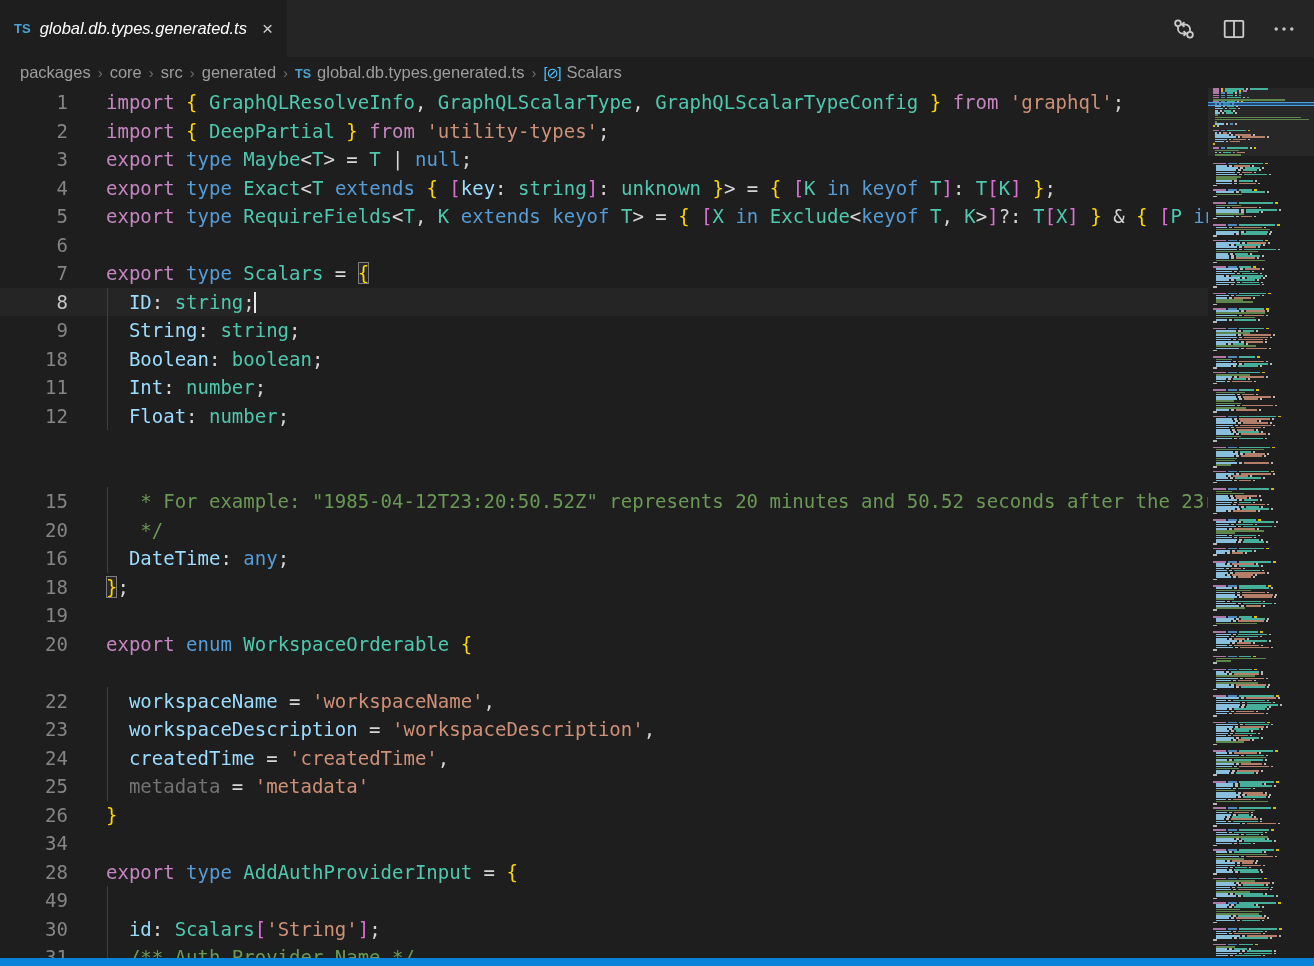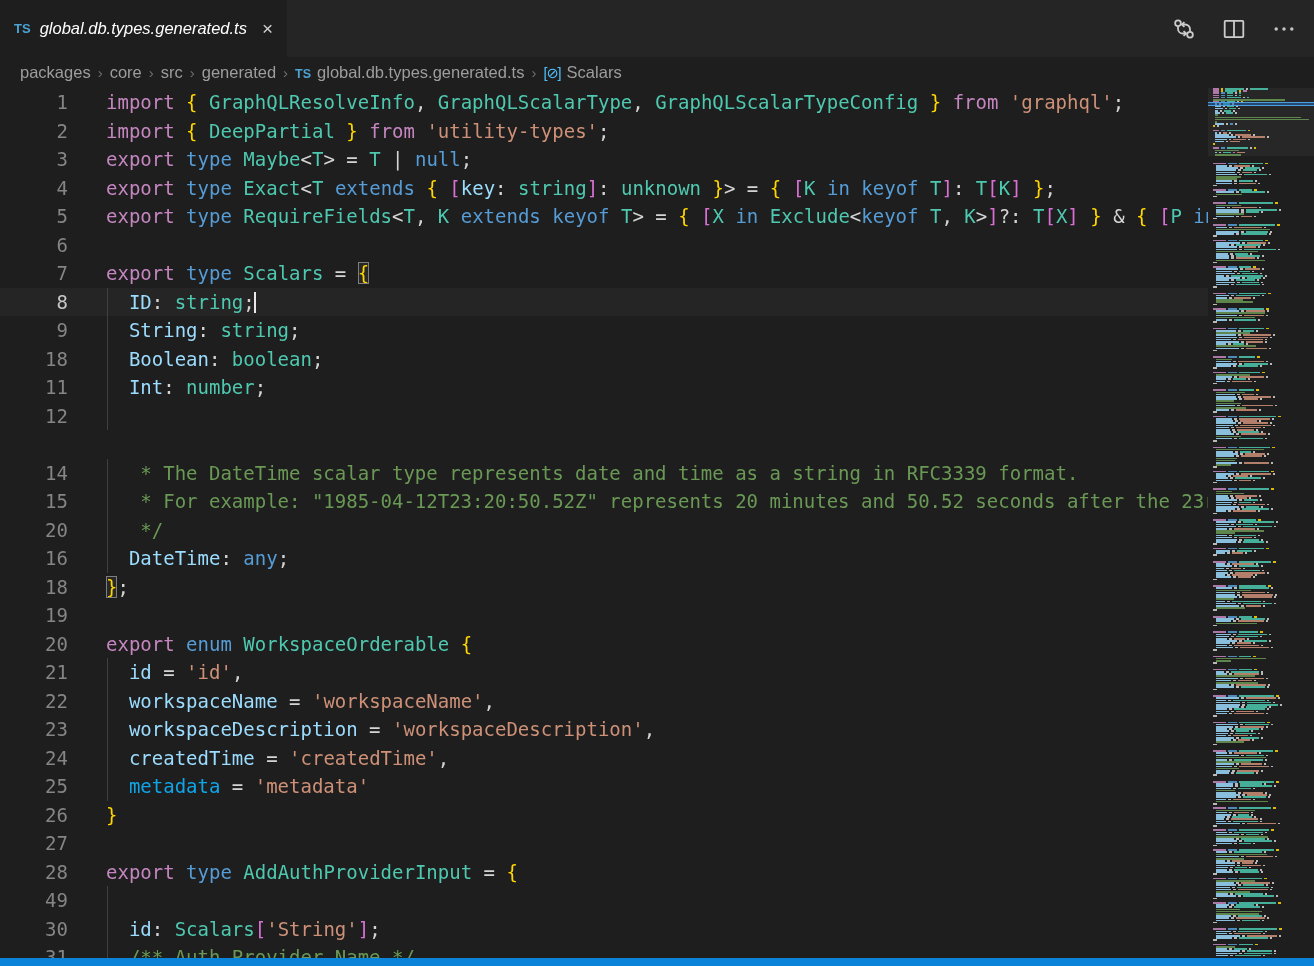--- a/index.html
+++ b/index.html
@@ -101,35 +101,33 @@
       <div class="line" style="top: 28.5px;"><span class="ln">2</span><span class="ltxt"><span style="color: rgb(197, 134, 192);">import</span><span style="color: rgb(212, 212, 212);"> </span><span style="color: rgb(255, 215, 0);">{</span><span style="color: rgb(212, 212, 212);"> </span><span style="color: rgb(78, 201, 176);">DeepPartial</span><span style="color: rgb(212, 212, 212);"> </span><span style="color: rgb(255, 215, 0);">}</span><span style="color: rgb(212, 212, 212);"> </span><span style="color: rgb(197, 134, 192);">from</span><span style="color: rgb(212, 212, 212);"> </span><span style="color: rgb(206, 145, 120);">'utility-types'</span><span style="color: rgb(212, 212, 212);">;</span></span></div>
       <div class="line" style="top: 57px;"><span class="ln">3</span><span class="ltxt"><span style="color: rgb(197, 134, 192);">export</span><span style="color: rgb(212, 212, 212);"> </span><span style="color: rgb(86, 156, 214);">type</span><span style="color: rgb(212, 212, 212);"> </span><span style="color: rgb(78, 201, 176);">Maybe</span><span style="color: rgb(212, 212, 212);">&lt;</span><span style="color: rgb(78, 201, 176);">T</span><span style="color: rgb(212, 212, 212);">&gt; = </span><span style="color: rgb(78, 201, 176);">T</span><span style="color: rgb(212, 212, 212);"> | </span><span style="color: rgb(86, 156, 214);">null</span><span style="color: rgb(212, 212, 212);">;</span></span></div>
       <div class="line" style="top: 85.5px;"><span class="ln">4</span><span class="ltxt"><span style="color: rgb(197, 134, 192);">export</span><span style="color: rgb(212, 212, 212);"> </span><span style="color: rgb(86, 156, 214);">type</span><span style="color: rgb(212, 212, 212);"> </span><span style="color: rgb(78, 201, 176);">Exact</span><span style="color: rgb(212, 212, 212);">&lt;</span><span style="color: rgb(78, 201, 176);">T</span><span style="color: rgb(212, 212, 212);"> </span><span style="color: rgb(86, 156, 214);">extends</span><span style="color: rgb(212, 212, 212);"> </span><span style="color: rgb(255, 215, 0);">{</span><span style="color: rgb(212, 212, 212);"> </span><span style="color: rgb(218, 112, 214);">[</span><span style="color: rgb(156, 220, 254);">key</span><span style="color: rgb(212, 212, 212);">: </span><span style="color: rgb(78, 201, 176);">string</span><span style="color: rgb(218, 112, 214);">]</span><span style="color: rgb(212, 212, 212);">: </span><span style="color: rgb(78, 201, 176);">unknown</span><span style="color: rgb(212, 212, 212);"> </span><span style="color: rgb(255, 215, 0);">}</span><span style="color: rgb(212, 212, 212);">&gt; = </span><span style="color: rgb(255, 215, 0);">{</span><span style="color: rgb(212, 212, 212);"> </span><span style="color: rgb(218, 112, 214);">[</span><span style="color: rgb(78, 201, 176);">K</span><span style="color: rgb(212, 212, 212);"> </span><span style="color: rgb(86, 156, 214);">in</span><span style="color: rgb(212, 212, 212);"> </span><span style="color: rgb(86, 156, 214);">keyof</span><span style="color: rgb(212, 212, 212);"> </span><span style="color: rgb(78, 201, 176);">T</span><span style="color: rgb(218, 112, 214);">]</span><span style="color: rgb(212, 212, 212);">: </span><span style="color: rgb(78, 201, 176);">T</span><span style="color: rgb(218, 112, 214);">[</span><span style="color: rgb(78, 201, 176);">K</span><span style="color: rgb(218, 112, 214);">]</span><span style="color: rgb(212, 212, 212);"> </span><span style="color: rgb(255, 215, 0);">}</span><span style="color: rgb(212, 212, 212);">;</span></span></div>
       <div class="line" style="top: 114px;"><span class="ln">5</span><span class="ltxt"><span style="color: rgb(197, 134, 192);">export</span><span style="color: rgb(212, 212, 212);"> </span><span style="color: rgb(86, 156, 214);">type</span><span style="color: rgb(212, 212, 212);"> </span><span style="color: rgb(78, 201, 176);">RequireFields</span><span style="color: rgb(212, 212, 212);">&lt;</span><span style="color: rgb(78, 201, 176);">T</span><span style="color: rgb(212, 212, 212);">, </span><span style="color: rgb(78, 201, 176);">K</span><span style="color: rgb(212, 212, 212);"> </span><span style="color: rgb(86, 156, 214);">extends</span><span style="color: rgb(212, 212, 212);"> </span><span style="color: rgb(86, 156, 214);">keyof</span><span style="color: rgb(212, 212, 212);"> </span><span style="color: rgb(78, 201, 176);">T</span><span style="color: rgb(212, 212, 212);">&gt; = </span><span style="color: rgb(255, 215, 0);">{</span><span style="color: rgb(212, 212, 212);"> </span><span style="color: rgb(218, 112, 214);">[</span><span style="color: rgb(78, 201, 176);">X</span><span style="color: rgb(212, 212, 212);"> </span><span style="color: rgb(86, 156, 214);">in</span><span style="color: rgb(212, 212, 212);"> </span><span style="color: rgb(78, 201, 176);">Exclude</span><span style="color: rgb(212, 212, 212);">&lt;</span><span style="color: rgb(86, 156, 214);">keyof</span><span style="color: rgb(212, 212, 212);"> </span><span style="color: rgb(78, 201, 176);">T</span><span style="color: rgb(212, 212, 212);">, </span><span style="color: rgb(78, 201, 176);">K</span><span style="color: rgb(212, 212, 212);">&gt;</span><span style="color: rgb(218, 112, 214);">]</span><span style="color: rgb(212, 212, 212);">?: </span><span style="color: rgb(78, 201, 176);">T</span><span style="color: rgb(218, 112, 214);">[</span><span style="color: rgb(78, 201, 176);">X</span><span style="color: rgb(218, 112, 214);">]</span><span style="color: rgb(212, 212, 212);"> </span><span style="color: rgb(255, 215, 0);">}</span><span style="color: rgb(212, 212, 212);"> &amp; </span><span style="color: rgb(255, 215, 0);">{</span><span style="color: rgb(212, 212, 212);"> </span><span style="color: rgb(218, 112, 214);">[</span><span style="color: rgb(78, 201, 176);">P</span><span style="color: rgb(212, 212, 212);"> </span><span style="color: rgb(86, 156, 214);">in</span></span></div>
       <div class="line" style="top: 142.5px;"><span class="ln">6</span></div>
       <div class="line" style="top: 171px;"><span class="ln">7</span><span class="ltxt"><span style="color: rgb(197, 134, 192);">export</span><span style="color: rgb(212, 212, 212);"> </span><span style="color: rgb(86, 156, 214);">type</span><span style="color: rgb(212, 212, 212);"> </span><span style="color: rgb(78, 201, 176);">Scalars</span><span style="color: rgb(212, 212, 212);"> = </span><span class="bm" style="color: rgb(255, 215, 0);">{</span></span></div>
       <div class="line current" style="top: 199.5px;"><span class="ln">8</span><span class="guide"></span><span class="ltxt"><span style="color: rgb(212, 212, 212);">  </span><span style="color: rgb(156, 220, 254);">ID</span><span style="color: rgb(212, 212, 212);">: </span><span style="color: rgb(78, 201, 176);">string</span><span style="color: rgb(212, 212, 212);">;</span><span class="cursor"></span></span></div>
       <div class="line" style="top: 228px;"><span class="ln">9</span><span class="guide"></span><span class="ltxt"><span style="color: rgb(212, 212, 212);">  </span><span style="color: rgb(156, 220, 254);">String</span><span style="color: rgb(212, 212, 212);">: </span><span style="color: rgb(78, 201, 176);">string</span><span style="color: rgb(212, 212, 212);">;</span></span></div>
       <div class="line" style="top: 256.5px;"><span class="ln">18</span><span class="guide"></span><span class="ltxt"><span style="color: rgb(212, 212, 212);">  </span><span style="color: rgb(156, 220, 254);">Boolean</span><span style="color: rgb(212, 212, 212);">: </span><span style="color: rgb(78, 201, 176);">boolean</span><span style="color: rgb(212, 212, 212);">;</span></span></div>
       <div class="line" style="top: 285px;"><span class="ln">11</span><span class="guide"></span><span class="ltxt"><span style="color: rgb(212, 212, 212);">  </span><span style="color: rgb(156, 220, 254);">Int</span><span style="color: rgb(212, 212, 212);">: </span><span style="color: rgb(78, 201, 176);">number</span><span style="color: rgb(212, 212, 212);">;</span></span></div>
-      <div class="line" style="top: 313.5px;"><span class="ln">12</span><span class="guide"></span></div>
-      <div class="line" style="top: 370.5px;"><span class="ln">14</span><span class="guide"></span><span class="ltxt"><span style="color: rgb(212, 212, 212);">  </span><span style="color: rgb(106, 153, 85);"> * The DateTime scalar type represents date and time as a string in RFC3339 format.</span></span></div>
+      <div class="line" style="top: 313.5px;"><span class="ln">12</span><span class="guide"></span><span class="ltxt"><span style="color: rgb(212, 212, 212);">  </span><span style="color: rgb(156, 220, 254);">Float</span><span style="color: rgb(212, 212, 212);">: </span><span style="color: rgb(78, 201, 176);">number</span><span style="color: rgb(212, 212, 212);">;</span></span></div>
       <div class="line" style="top: 399px;"><span class="ln">15</span><span class="guide"></span><span class="ltxt"><span style="color: rgb(212, 212, 212);">  </span><span style="color: rgb(106, 153, 85);"> * For example: "1985-04-12T23:20:50.52Z" represents 20 minutes and 50.52 seconds after the 23rd hour of April 12th, 1985 in UTC.</span></span></div>
       <div class="line" style="top: 427.5px;"><span class="ln">20</span><span class="guide"></span><span class="ltxt"><span style="color: rgb(212, 212, 212);">  </span><span style="color: rgb(106, 153, 85);"> */</span></span></div>
       <div class="line" style="top: 456px;"><span class="ln">16</span><span class="guide"></span><span class="ltxt"><span style="color: rgb(212, 212, 212);">  </span><span style="color: rgb(156, 220, 254);">DateTime</span><span style="color: rgb(212, 212, 212);">: </span><span style="color: rgb(86, 156, 214);">any</span><span style="color: rgb(212, 212, 212);">;</span></span></div>
       <div class="line" style="top: 484.5px;"><span class="ln">18</span><span class="ltxt"><span class="bm" style="color: rgb(255, 215, 0);">}</span><span style="color: rgb(212, 212, 212);">;</span></span></div>
       <div class="line" style="top: 513px;"><span class="ln">19</span><span class="ltxt"></span></div>
       <div class="line" style="top: 541.5px;"><span class="ln">20</span><span class="ltxt"><span style="color: rgb(197, 134, 192);">export</span><span style="color: rgb(212, 212, 212);"> </span><span style="color: rgb(86, 156, 214);">enum</span><span style="color: rgb(212, 212, 212);"> </span><span style="color: rgb(78, 201, 176);">WorkspaceOrderable</span><span style="color: rgb(212, 212, 212);"> </span><span style="color: rgb(255, 215, 0);">{</span></span></div>
-      <div class="line" style="top: 570px;"><span class="ln">21</span><span class="guide"></span><span class="ltxt"><span style="color: rgb(212, 212, 212);">  </span><span style="color: rgb(156, 220, 254);">id</span><span style="color: rgb(212, 212, 212);"> = </span><span style="color: rgb(206, 145, 120);">'id'</span><span style="color: rgb(212, 212, 212);">,</span></span></div>
       <div class="line" style="top: 598.5px;"><span class="ln">22</span><span class="guide"></span><span class="ltxt"><span style="color: rgb(212, 212, 212);">  </span><span style="color: rgb(156, 220, 254);">workspaceName</span><span style="color: rgb(212, 212, 212);"> = </span><span style="color: rgb(206, 145, 120);">'workspaceName'</span><span style="color: rgb(212, 212, 212);">,</span></span></div>
       <div class="line" style="top: 627px;"><span class="ln">23</span><span class="guide"></span><span class="ltxt"><span style="color: rgb(212, 212, 212);">  </span><span style="color: rgb(156, 220, 254);">workspaceDescription</span><span style="color: rgb(212, 212, 212);"> = </span><span style="color: rgb(206, 145, 120);">'workspaceDescription'</span><span style="color: rgb(212, 212, 212);">,</span></span></div>
       <div class="line" style="top: 655.5px;"><span class="ln">24</span><span class="guide"></span><span class="ltxt"><span style="color: rgb(212, 212, 212);">  </span><span style="color: rgb(156, 220, 254);">createdTime</span><span style="color: rgb(212, 212, 212);"> = </span><span style="color: rgb(206, 145, 120);">'createdTime'</span><span style="color: rgb(212, 212, 212);">,</span></span></div>
-      <div class="line" style="top: 684px;"><span class="ln">25</span><span class="guide"></span><span class="ltxt"><span style="color: rgb(212, 212, 212);">  </span><span style="color: #0ea5e9;">metadata</span><span style="color: rgb(212, 212, 212);"> = </span><span style="color: rgb(206, 145, 120);">'metadata'</span></span></div>
+      <div class="line" style="top: 684px;"><span class="ln">25</span><span class="guide"></span><span class="ltxt"><span style="color: rgb(212, 212, 212);">  </span><span style="color: #737373;">metadata</span><span style="color: rgb(212, 212, 212);"> = </span><span style="color: rgb(206, 145, 120);">'metadata'</span></span></div>
       <div class="line" style="top: 712.5px;"><span class="ln">26</span><span class="ltxt"><span style="color: rgb(255, 215, 0);">}</span></span></div>
-      <div class="line" style="top: 741px;"><span class="ln">27</span><span class="ltxt"></span></div>
+      <div class="line" style="top: 741px;"><span class="ln">34</span><span class="ltxt"></span></div>
       <div class="line" style="top: 769.5px;"><span class="ln">28</span><span class="ltxt"><span style="color: rgb(197, 134, 192);">export</span><span style="color: rgb(212, 212, 212);"> </span><span style="color: rgb(86, 156, 214);">type</span><span style="color: rgb(212, 212, 212);"> </span><span style="color: rgb(78, 201, 176);">AddAuthProviderInput</span><span style="color: rgb(212, 212, 212);"> = </span><span style="color: rgb(255, 215, 0);">{</span></span></div>
       <div class="line" style="top: 798px;"><span class="ln">49</span><span class="guide"></span></div>
       <div class="line" style="top: 826.5px;"><span class="ln">30</span><span class="guide"></span><span class="ltxt"><span style="color: rgb(212, 212, 212);">  </span><span style="color: rgb(156, 220, 254);">id</span><span style="color: rgb(212, 212, 212);">: </span><span style="color: rgb(78, 201, 176);">Scalars</span><span style="color: rgb(218, 112, 214);">[</span><span style="color: rgb(206, 145, 120);">'String'</span><span style="color: rgb(218, 112, 214);">]</span><span style="color: rgb(212, 212, 212);">;</span></span></div>
       <div class="line" style="top: 855px;"><span class="ln">31</span><span class="guide"></span><span class="ltxt"><span style="color: rgb(212, 212, 212);">  </span><span style="color: rgb(106, 153, 85);">/** Auth Provider Name */</span></span></div>
     </div>
 
   <div class="minimap" id="minimap">
       <div class="mslider" style="height: 68.2px;"></div>
       <div class="mrow" style="top: 0px; left: 5px;">
         <span class="mseg" style="width: 6.3px; background: rgb(197, 134, 192);"></span>

